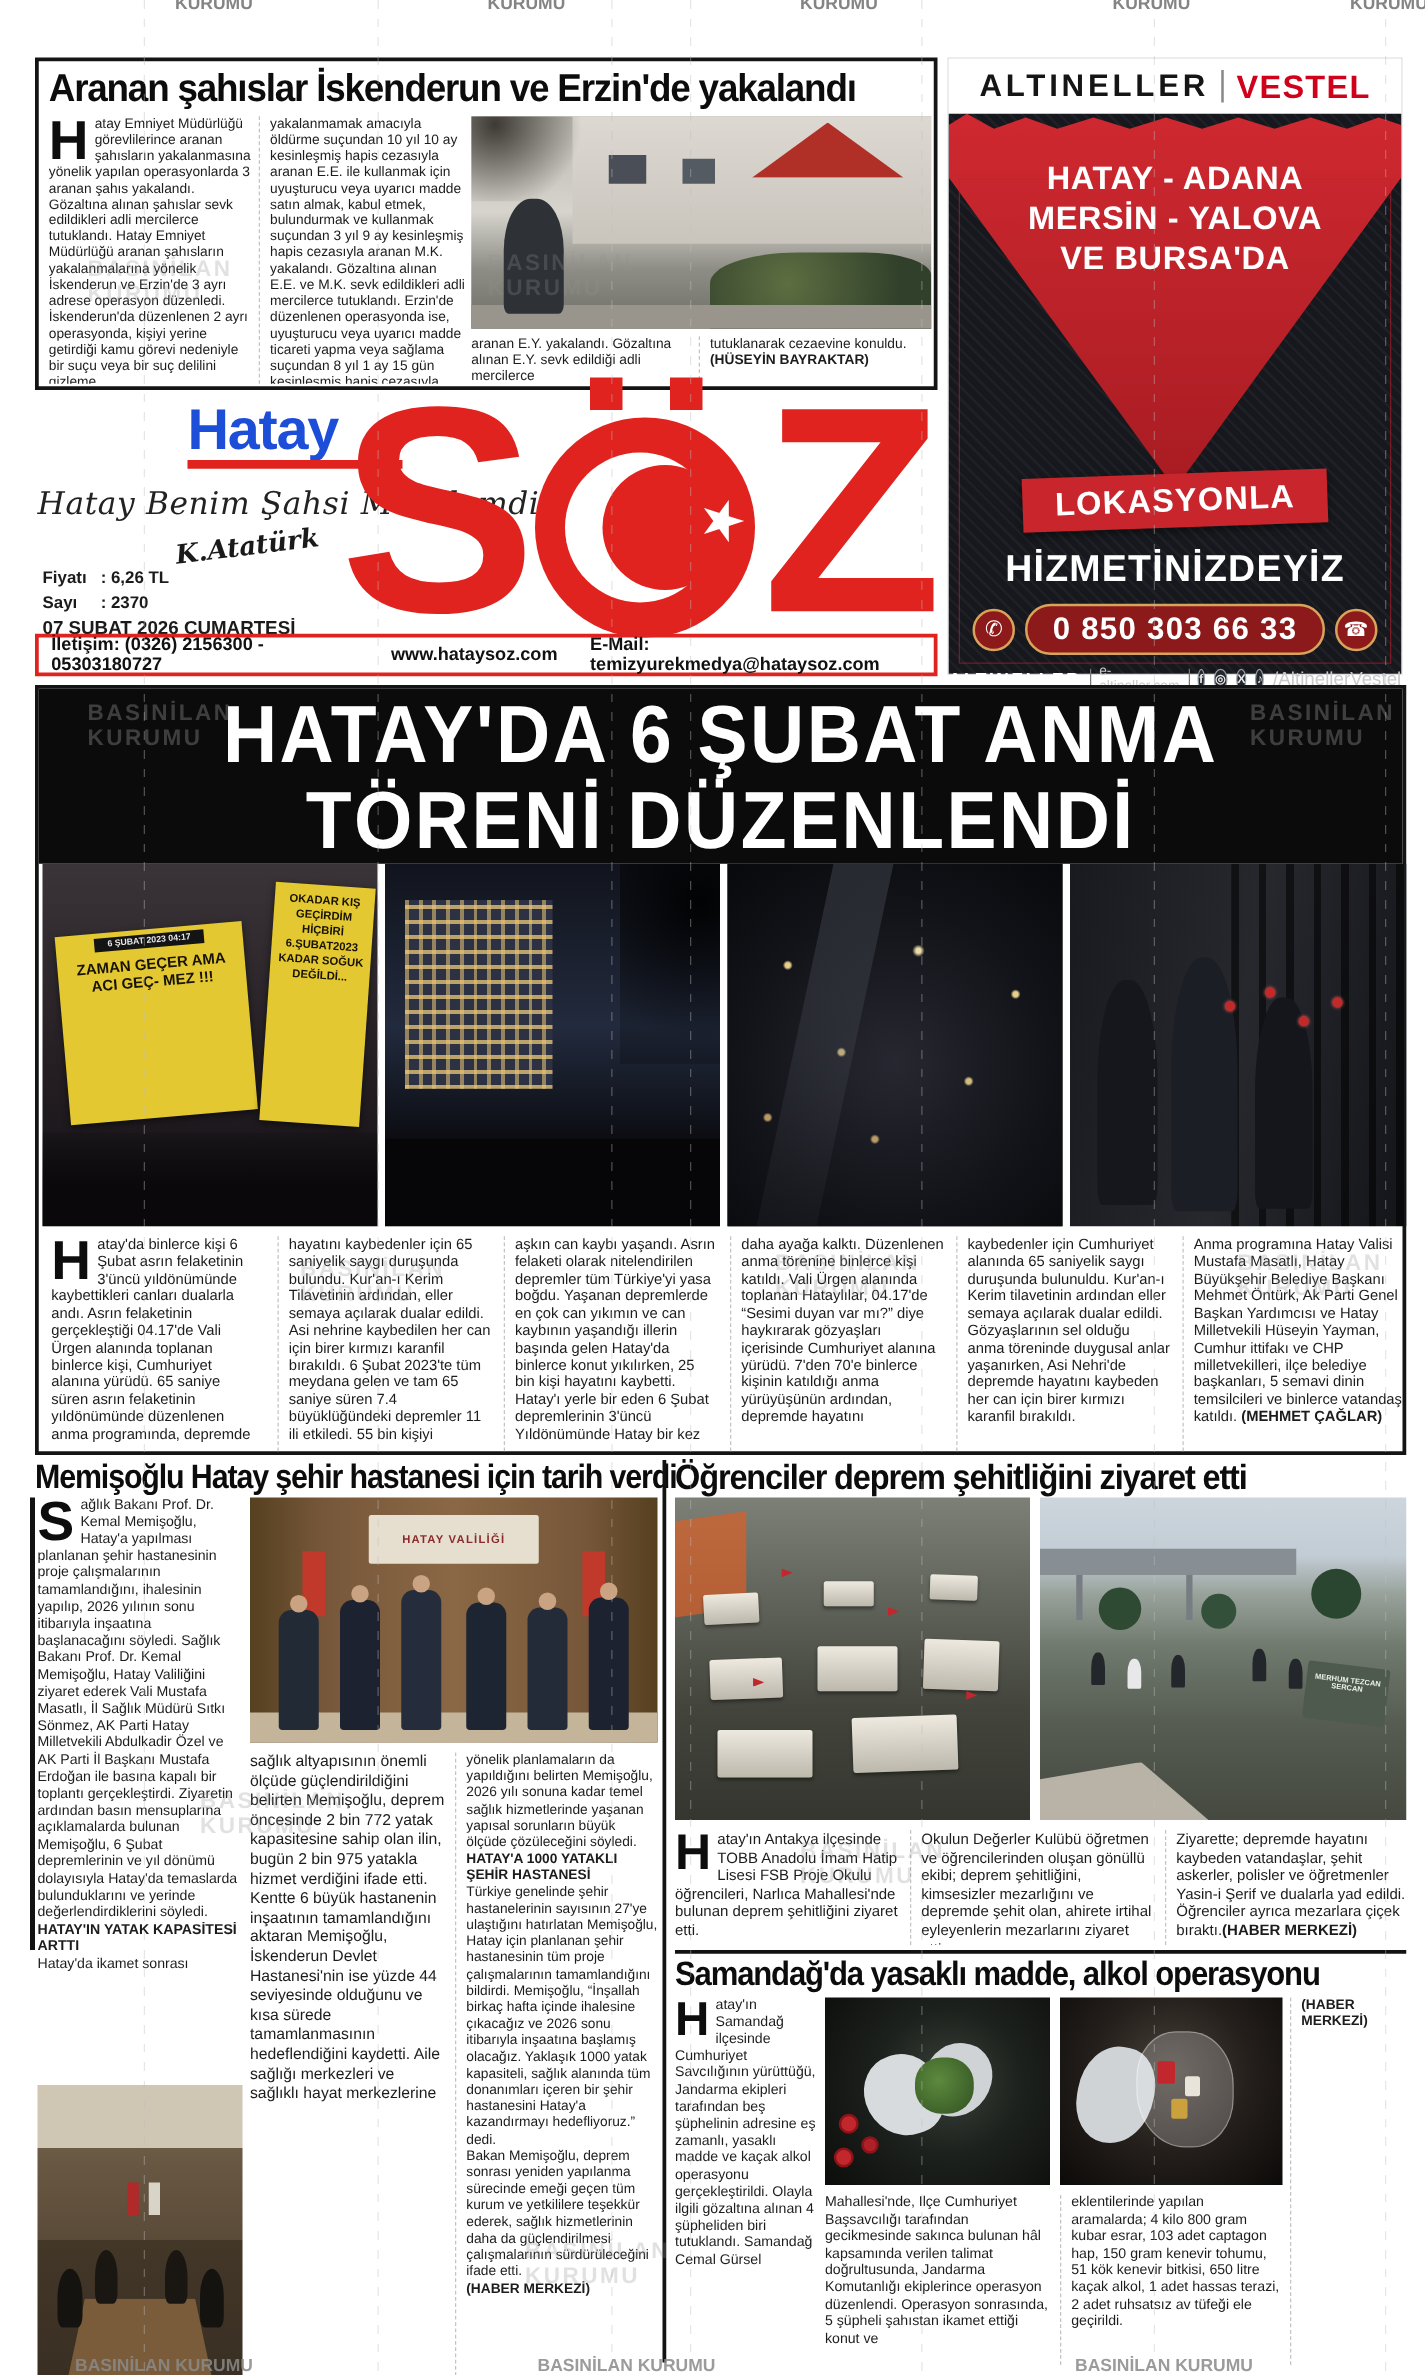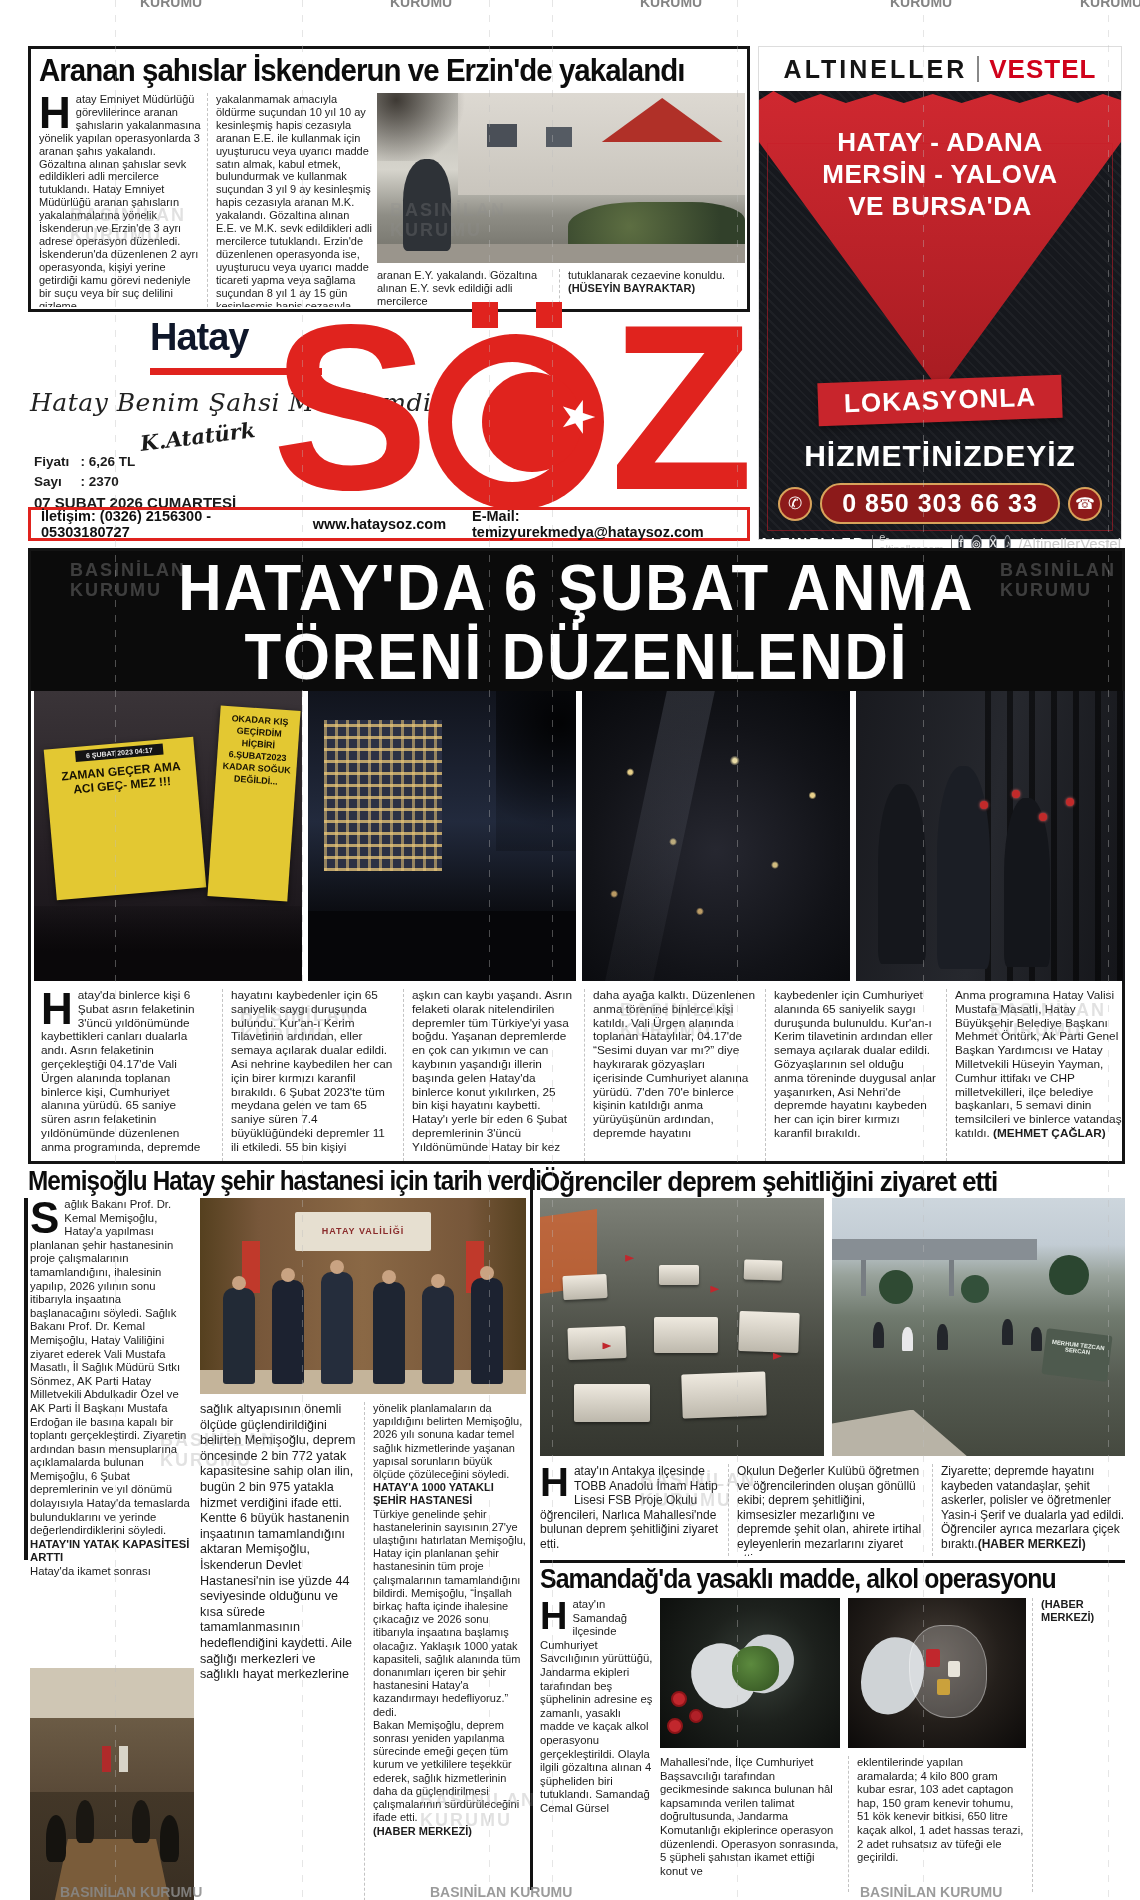--- a/index.html
+++ b/index.html
@@ -156,21 +156,21 @@
         <span class="soc">f</span>
         <span class="soc">◎</span>
         <span class="soc">X</span>
         <span class="soc">♪</span>
         <span style="color:#c9c9c9;font-size:15px">/AltinellerVestel</span>
       </div>
     </div>
   </aside>
 
   <header class="abs" style="left:28px;top:312px;width:722px;height:192px">
-    <div class="abs" style="left:122px;top:4px;color:#0f172a;font-weight:900;font-size:38px;letter-spacing:-1px">Hatay</div>
+    <div class="abs" style="left:122px;top:4px;color:#1d4ed8;font-weight:900;font-size:46px;letter-spacing:-1px">Hatay</div>
     <div class="abs" style="left:122px;top:56px;width:172px;height:7px;background:#e0231e"></div>
     <div class="abs" style="left:2px;top:76px;font-family:'DejaVu Serif',serif;font-style:italic;font-size:25px;color:#222;letter-spacing:.5px">Hatay Benim Şahsi Meselemdir</div>
     <div class="abs" style="left:112px;top:112px;font-family:'DejaVu Serif',serif;font-style:italic;font-weight:700;font-size:21px;color:#1a1a1a;transform:rotate(-7deg)">K.Atatürk</div>
     <div class="abs" style="left:6px;top:142px;font-weight:700;font-size:13.5px;white-space:pre">Fiyatı   : 6,26 TL</div>
     <div class="abs" style="left:6px;top:162px;font-weight:700;font-size:13.5px;white-space:pre">Sayı     : 2370</div>
     <div class="abs" style="left:6px;top:182px;font-weight:700;font-size:15px">07 ŞUBAT 2026 CUMARTESİ</div>
 
     <div class="abs" style="left:252px;top:2px;width:470px;height:192px">
       <span class="abs" style="left:-8px;top:-4px;font-size:235px;line-height:196px;font-weight:900;color:#e0231e;font-family:'Liberation Sans',sans-serif">S</span>
       <span class="abs" style="left:192px;top:-12px;width:26px;height:26px;background:#e0231e"></span>

